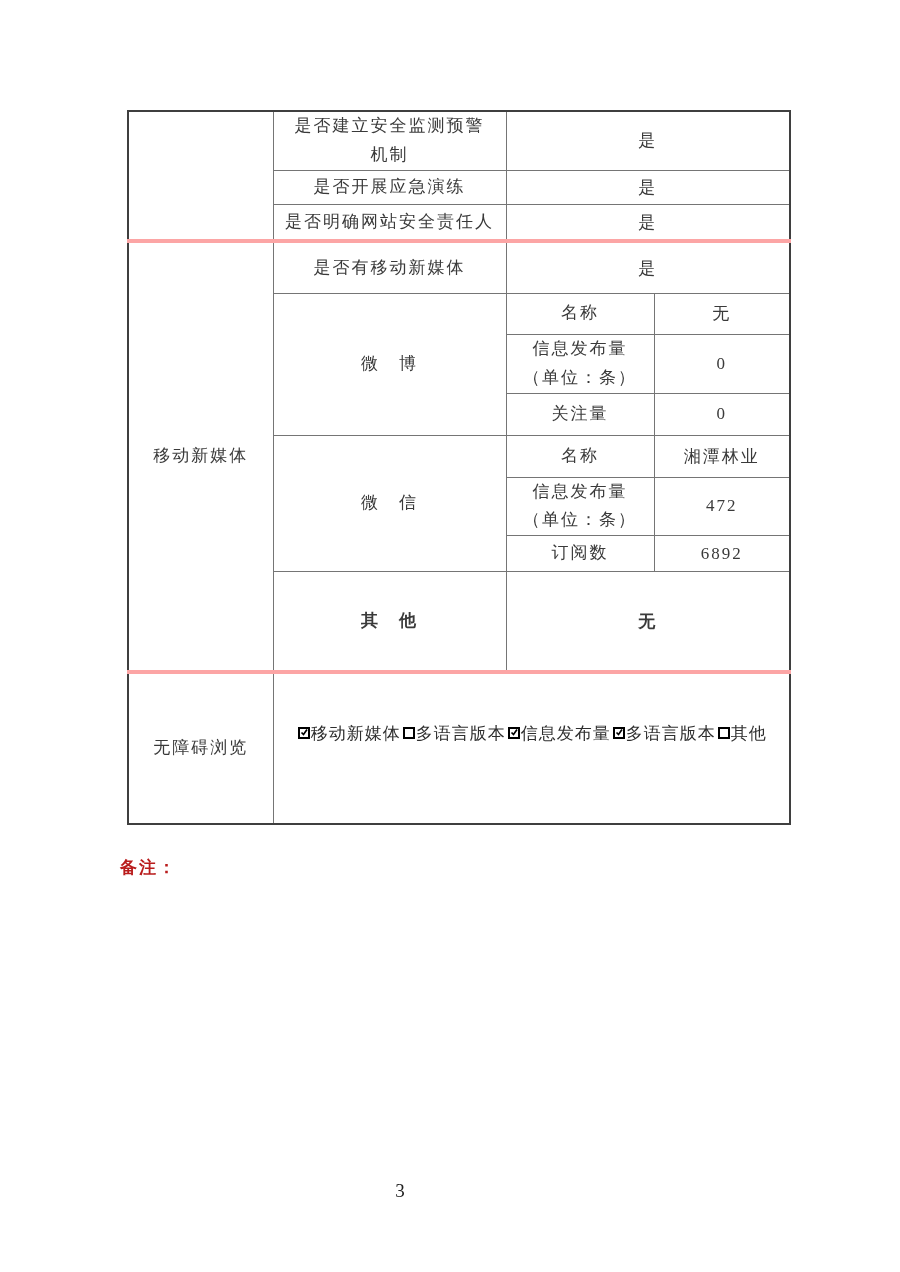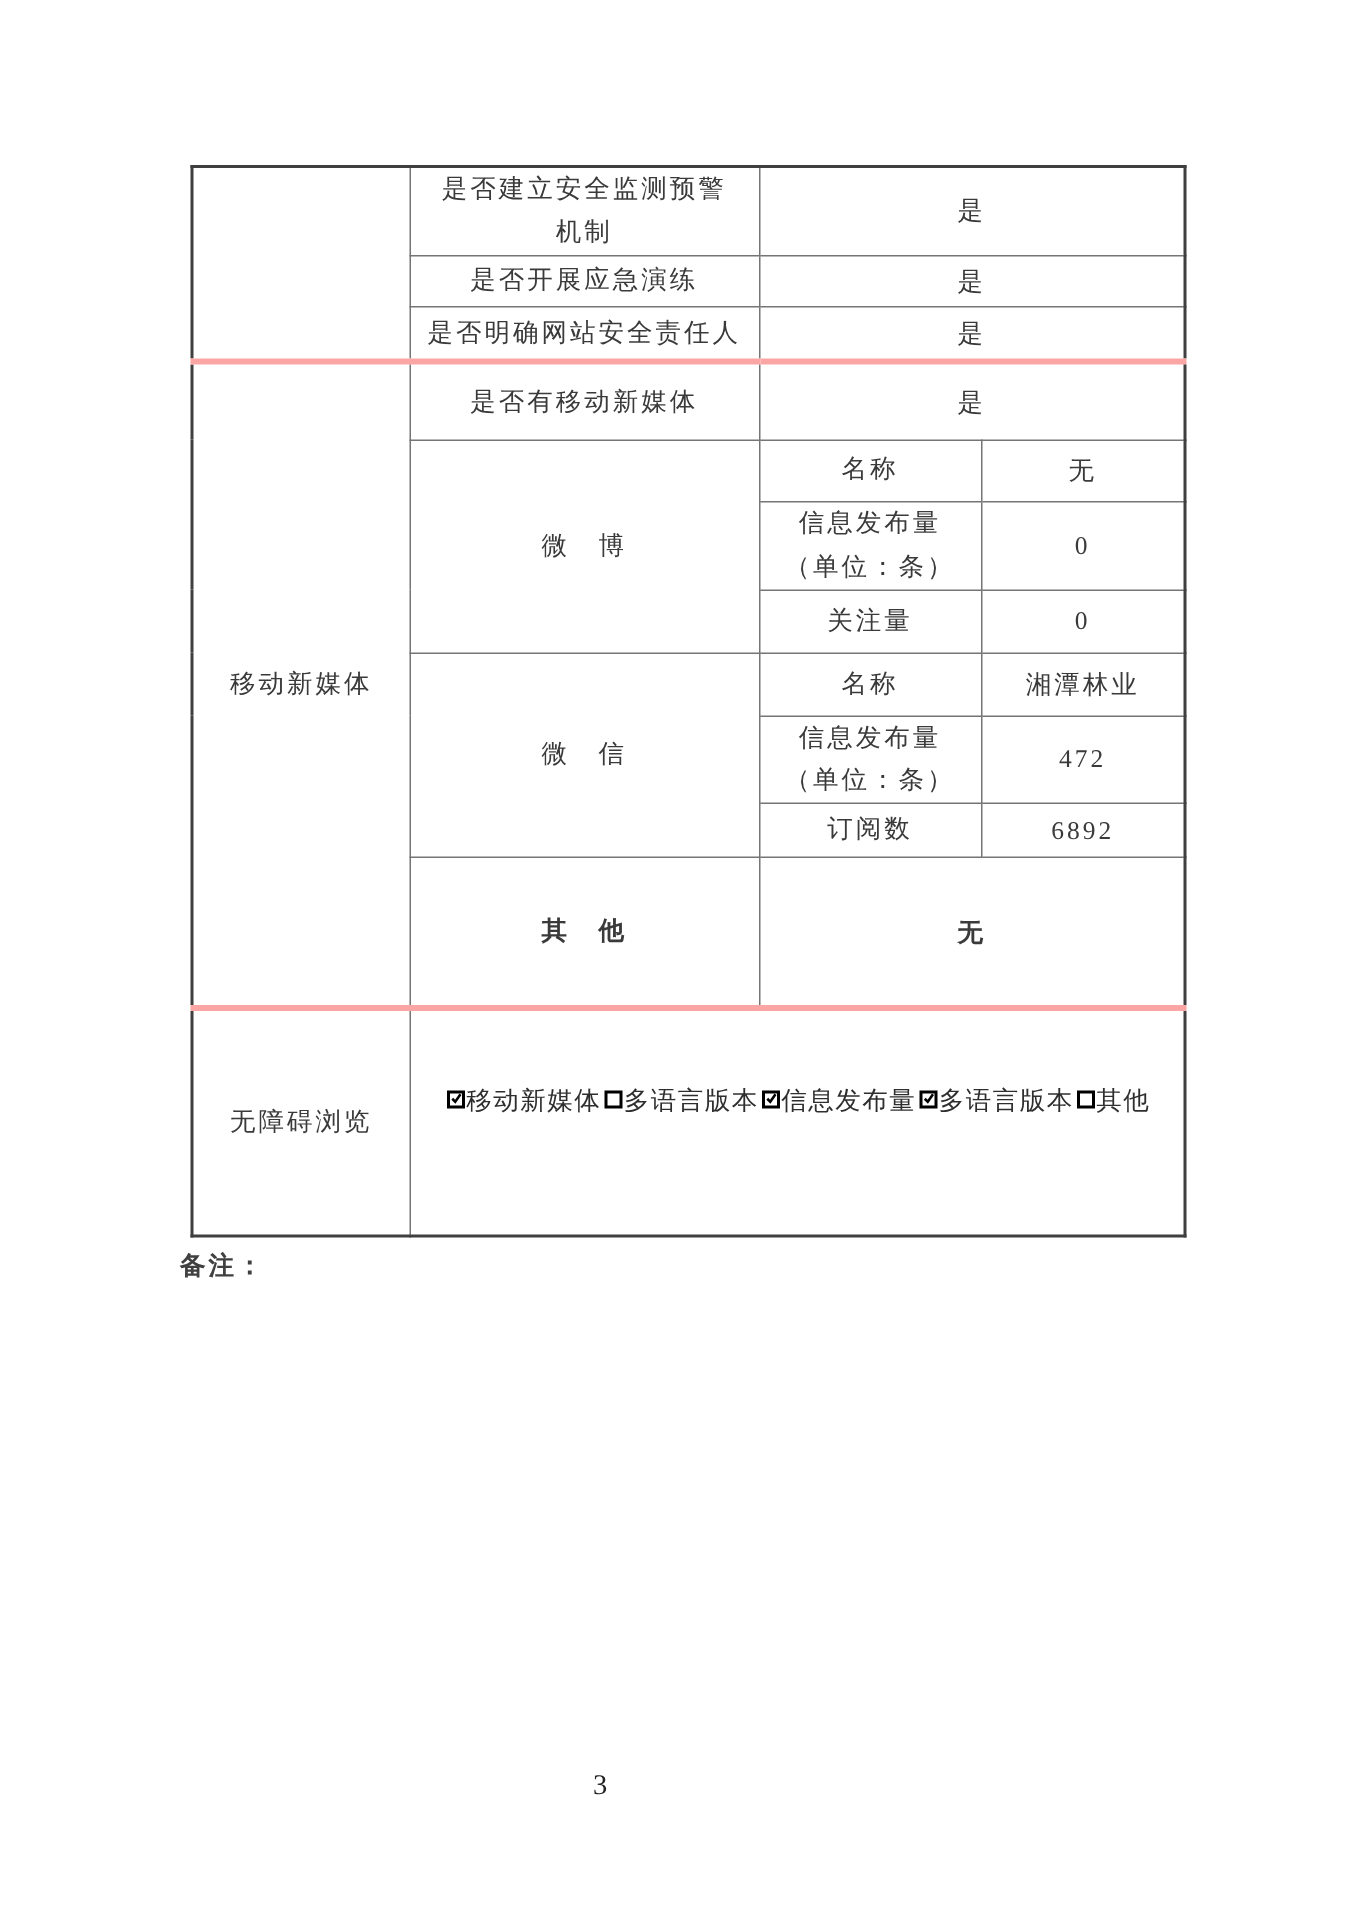--- a/index.html
+++ b/index.html
@@ -66,25 +66,25 @@
     background: #fff;
     margin: 0 1px 0 2px;
     flex: 0 0 auto;
   }
   .cb svg { display: none; width: 13px; height: 13px; margin-top: -2px; }
   .cb[data-checked="true"] svg { display: block; }
   .cb-label { color: #2e2e2e; }
   .notes {
     position: absolute;
     left: 120px;
-    top: 832px;
+    top: 856px;
     font-size: 17px;
     font-weight: bold;
     letter-spacing: 2px;
-    color: #404040;
+    color: #b91c1c;
   }
   .page-number {
     position: absolute;
     left: 0;
     top: 1180px;
     width: 100%;
     text-align: center;
     font-size: 19px;
     color: #222222;
     letter-spacing: 0;

